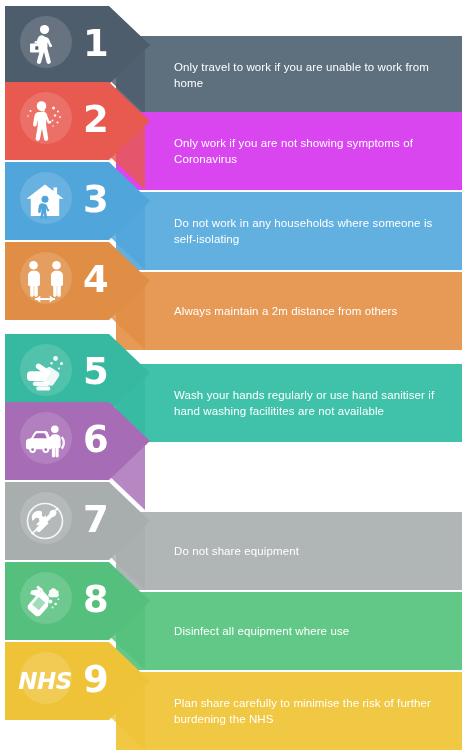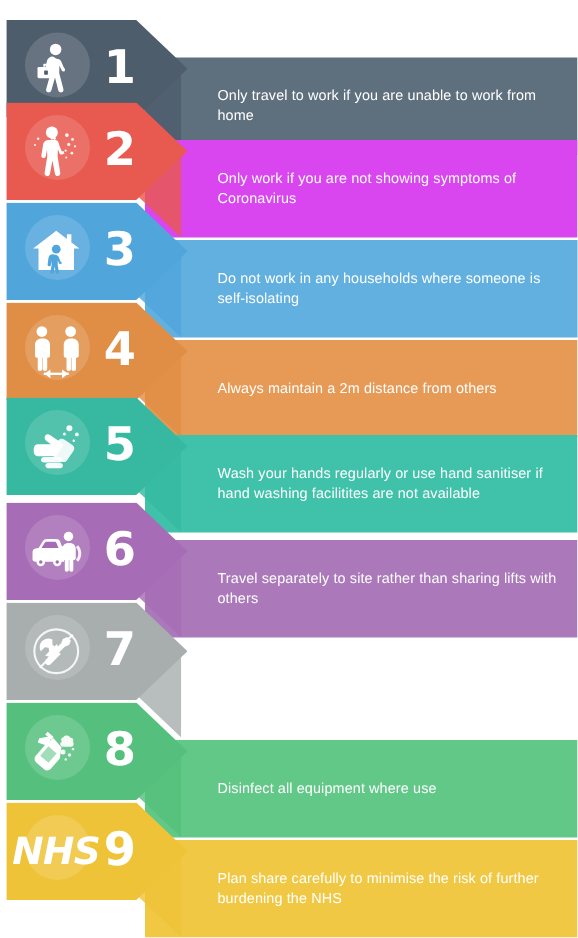--- a/index.html
+++ b/index.html
@@ -116,33 +116,33 @@
     line-height: 37px;
     font-weight: 700;
     margin-left: 4px;
     margin-top: -3px;
     font-family: "DejaVu Sans", sans-serif;
   }
 
   
   .nhs-mark {
     color: #ffffff;
-    font-size: 30px;
+    font-size: 23px;
     font-weight: 700;
     font-style: italic;
     letter-spacing: -0.5px;
     font-family: "DejaVu Sans", sans-serif;
     position: relative;
   }
 </style>
 </head>
 <body>
 
 <div id="infographic">
-    <div class="row" style="top: 16px; height: 108px;">
+    <div class="row" style="top: 6px; height: 108px;">
       <div class="row-body" style="background: rgb(94, 111, 126);">
         <div class="row-text">Only travel to work if you are unable to work from home</div>
       </div>
       <div class="row-fold" style="background: rgb(78, 93, 108);"></div>
       <div class="row-tab" style="background: rgb(78, 93, 108);">
         <div class="tab-inner">
           <div class="icon-wrap">
             <div class="icon-disc"></div>
             <div class="icon-glyph">
     <svg viewBox="0 0 46 46" fill="#fff">
@@ -232,21 +232,21 @@
       <path d="M34.5 12.8c-3.3 0-5.5 2-5.5 5.1v8.4c0 1.1.7 1.8 1.7 1.8h.5v8.8c0 1.1.75 1.8 1.8 1.8s1.8-.7 1.8-1.8v-8.8h.4v8.8c0 1.1.75 1.8 1.8 1.8s1.8-.7 1.8-1.8v-8.8h.5c1 0 1.7-.7 1.7-1.8v-8.4c0-3.1-2.2-5.1-5.5-5.1z"></path>
       <rect x="13" y="40.1" width="20" height="1.9"></rect>
       <path d="M13.6 41.05 18.3 37.6v6.9zM32.4 41.05 27.7 37.6v6.9z"></path>
     </svg>
             </div>
           </div>
           <div class="row-number">4</div>
         </div>
       </div>
     </div>
-    <div class="row" style="top: 318px; height: 108px;">
+    <div class="row" style="top: 334px; height: 108px;">
       <div class="row-body" style="background: rgb(64, 194, 170);">
         <div class="row-text">Wash your hands regularly or use hand sanitiser if hand washing facilitites are not available</div>
       </div>
       <div class="row-fold" style="background: rgb(54, 185, 160);"></div>
       <div class="row-tab" style="background: rgb(54, 185, 160);">
         <div class="tab-inner">
           <div class="icon-wrap">
             <div class="icon-disc"></div>
             <div class="icon-glyph">
     <svg viewBox="0 0 46 46" fill="#fff">
@@ -261,23 +261,20 @@
         <circle cx="37" cy="18.5" r="1"></circle>
       </g>
     </svg>
             </div>
           </div>
           <div class="row-number">5</div>
         </div>
       </div>
     </div>
     <div class="row" style="top: 402px; height: 108px;">
-      <div class="row-body" style="background: rgb(171, 121, 186);">
-        <div class="row-text">Travel separately to site rather than sharing lifts with others</div>
-      </div>
       <div class="row-fold" style="background: rgb(166, 108, 181);"></div>
       <div class="row-tab" style="background: rgb(166, 108, 181);">
         <div class="tab-inner">
           <div class="icon-wrap">
             <div class="icon-disc"></div>
             <div class="icon-glyph">
     <svg viewBox="0 0 46 46" fill="#fff">
       <path d="M4 29.2v-5.3c0-1.6.9-2.7 2.4-3.05l2.5-.55 3.3-5.3c.8-1.3 1.9-1.9 3.4-1.9h7.3c1.5 0 2.6.6 3.1 1.9l1.5 3.9h1.9v12.4H6.6C5 31.3 4 30.6 4 29.2z"></path>
       <circle cx="10.6" cy="31.6" r="3.4"></circle>
       <circle cx="23.8" cy="31.6" r="3.4"></circle>
@@ -289,20 +286,23 @@
       <path d="M40.5 18.2c1.6 1.8 2.5 4.1 2.5 6.6s-.9 4.8-2.5 6.6l-1.8-1.6c1.2-1.35 1.9-3.1 1.9-5s-.7-3.65-1.9-5z" opacity=".9"></path>
       <path d="M25.2 18.2 27 19.8c-1.2 1.35-1.9 3.1-1.9 5s.7 3.65 1.9 5l-1.8 1.6c-1.6-1.8-2.5-4.1-2.5-6.6s.9-4.8 2.5-6.6z" opacity=".0"></path>
     </svg>
             </div>
           </div>
           <div class="row-number">6</div>
         </div>
       </div>
     </div>
     <div class="row" style="top: 482px; height: 108px;">
+      <div class="row-body" style="background: rgb(176, 182, 182);">
+        <div class="row-text">Do not share equipment</div>
+      </div>
       <div class="row-fold" style="background: rgb(168, 174, 174);"></div>
       <div class="row-tab" style="background: rgb(168, 174, 174);">
         <div class="tab-inner">
           <div class="icon-wrap">
             <div class="icon-disc"></div>
             <div class="icon-glyph">
     <svg viewBox="0 0 46 46">
       <circle cx="23" cy="23" r="17.5" fill="none" stroke="#fff" stroke-width="1.7" opacity=".85"></circle>
       <g fill="#fff">
         <path d="M19.9 13.5c-2.6-1.35-5.9-.95-8.1 1.25-2.25 2.25-2.6 5.6-1.15 8.2l3.2-3.2 3.1.4.4 3.1-3.2 3.2c2.6 1.45 5.95 1.1 8.2-1.15 2.2-2.2 2.6-5.5 1.25-8.1l-2 2-1.7-1.7z"></path>

